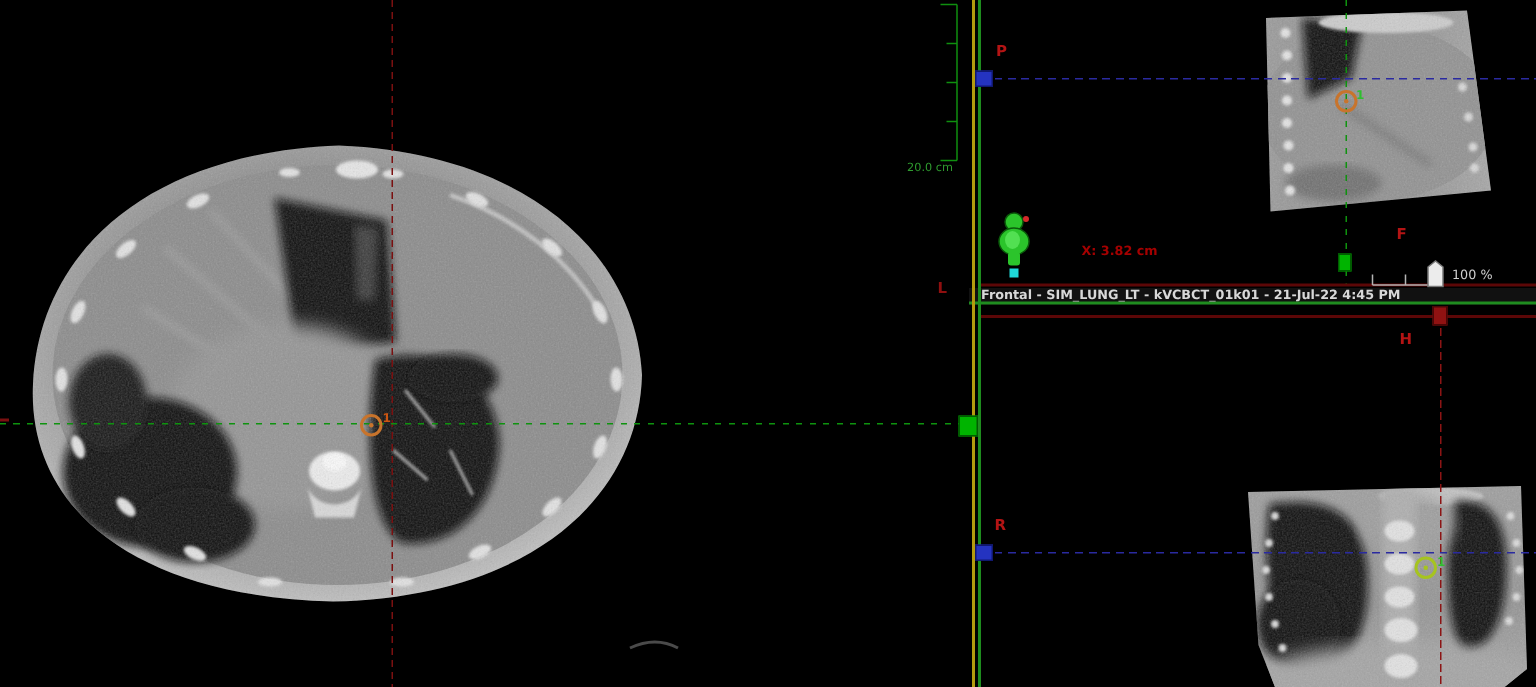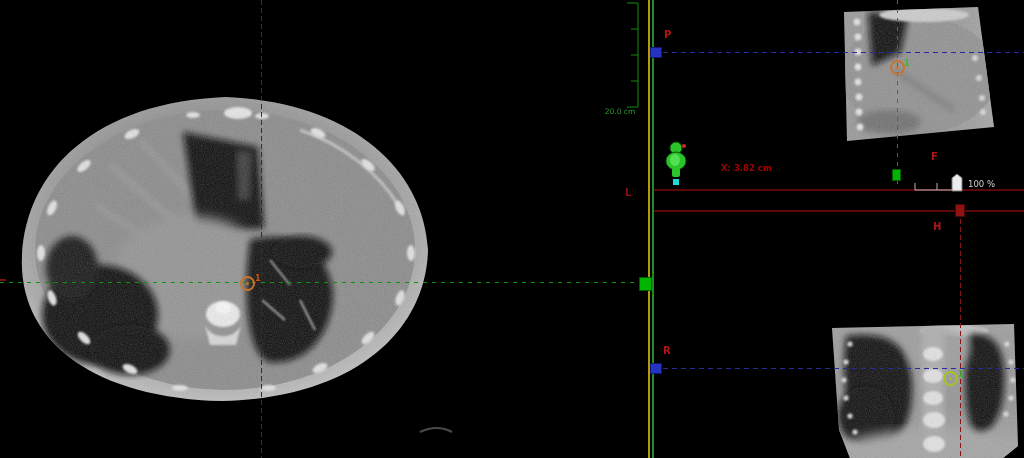--- a/index.html
+++ b/index.html
@@ -201,20 +201,23 @@
     <rect x="9" y="29" width="8" height="9" rx="2" fill="#2bc42b"></rect>
     <rect x="10" y="40" width="6" height="6" fill="#1fd8d8"></rect>
   </svg>
 
   <svg width="56" height="20" viewBox="0 0 56 20" style="left:910px;top:173px;z-index:5">
     <path d="M5 17 V10 M5 17 H49 M27 17 V10 M49 17 V10" stroke="#b4b4b4" stroke-width="1" fill="none"></path>
     <polygon points="42,5 47,1 52,5 52,18 42,18" fill="#ececec" stroke="#777"></polygon>
   </svg>
   <div id="zoom-value">100 %</div>
 
+  <div id="frontal-bar">
+    <span>Frontal - SIM_LUNG_LT - kVCBCT_01k01 - 21-Jul-22 4:45 PM</span>
+  </div>
 
   <svg width="370" height="254" viewBox="0 0 370 254" style="left:654px;top:204px;z-index:1">
     <defs>
       <linearGradient id="cgrad" x1="0" y1="0" x2="0" y2="1">
         <stop offset="0%" stop-color="#9e9e9e"></stop>
           <stop offset="60%" stop-color="#939393"></stop>
           <stop offset="100%" stop-color="#a8a8a8"></stop>
       </linearGradient>
       <clipPath id="cbody">
           <path d="M178,124 L360,120 L364,242 L349,254 L196,254 L185,226 Z"></path>

